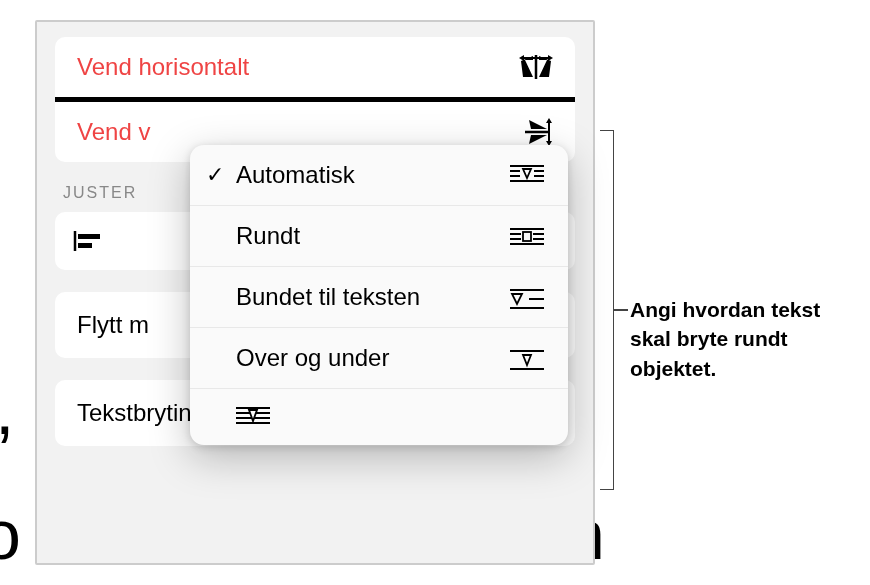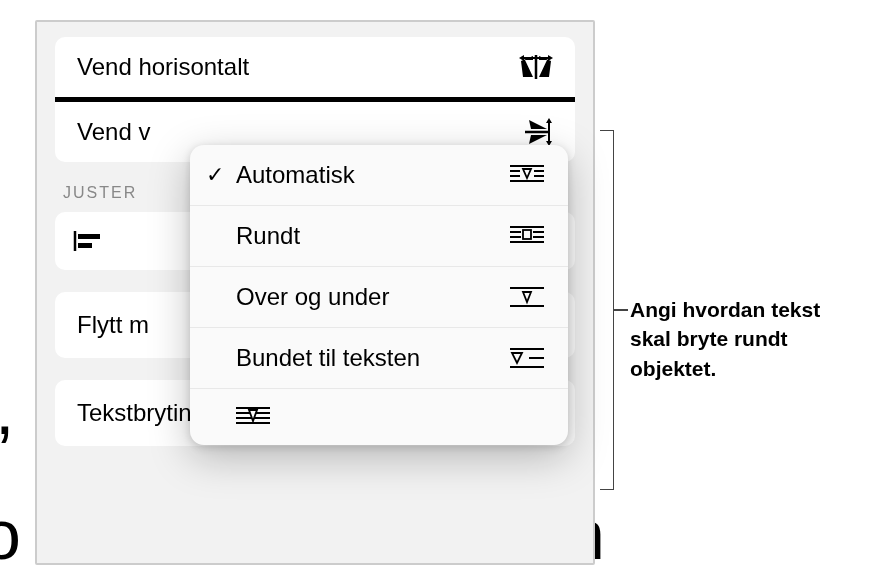--- a/index.html
+++ b/index.html
@@ -31,21 +31,21 @@
       border-radius: 10px;
       margin-bottom: 22px;
       overflow: hidden;
     }
     .flip-row {
       display: flex;
       align-items: center;
       justify-content: space-between;
       padding: 16px 22px;
       font-size: 24px;
-      color: #000000;
+      color: #ef4444;
       gap: 48px;
     }
     .flip-row + .flip-row {
       border-top: 5px solid #000000;
     }
     .flip-icon {
       width: 34px;
       height: 28px;
       flex-shrink: 0;
     }
@@ -126,20 +126,21 @@
     .popup-item {
       display: flex;
       align-items: center;
       padding: 16px 24px 16px 16px;
       font-size: 24px;
       color: #000;
       cursor: pointer;
     }
     .popup-item + .popup-item {
       border-top: 1px solid #e8e8e8;
+      align-items: flex-end;
     }
     .popup-check {
       width: 30px;
       font-size: 22px;
       color: #000;
       flex-shrink: 0;
     }
     .popup-label {
       flex: 1;
     }
@@ -299,38 +300,38 @@
         <line x1="23" y1="8" x2="34" y2="8" stroke="#000" stroke-width="2"></line>
         <line x1="0" y1="13" x2="11" y2="13" stroke="#000" stroke-width="2"></line>
         <line x1="23" y1="13" x2="34" y2="13" stroke="#000" stroke-width="2"></line>
         <line x1="0" y1="18" x2="34" y2="18" stroke="#000" stroke-width="2"></line>
         <rect x="13" y="6" width="8" height="9" fill="none" stroke="#000" stroke-width="1.8"></rect>
       </svg>
     </span>
   </div>
   <div class="popup-item">
     <span class="popup-check"></span>
-    <span class="popup-label">Over og under</span>
-    <span class="popup-icon">
-      <svg viewBox="0 0 34 24">
-        <line x1="0" y1="3" x2="34" y2="3" stroke="#000" stroke-width="2"></line>
-        <line x1="0" y1="21" x2="34" y2="21" stroke="#000" stroke-width="2"></line>
-        <path d="M 13 7 L 21 7 L 17 17 Z" fill="none" stroke="#000" stroke-width="1.8"></path>
-      </svg>
-    </span>
-  </div>
-  <div class="popup-item">
-    <span class="popup-check"></span>
     <span class="popup-label">Bundet til teksten</span>
     <span class="popup-icon">
       <svg viewBox="0 0 34 24">
         <line x1="0" y1="3" x2="34" y2="3" stroke="#000" stroke-width="2"></line>
         <line x1="0" y1="21" x2="34" y2="21" stroke="#000" stroke-width="2"></line>
         <line x1="19" y1="12" x2="34" y2="12" stroke="#000" stroke-width="2"></line>
         <path d="M 2 7 L 12 7 L 7 17 Z" fill="none" stroke="#000" stroke-width="1.8"></path>
+      </svg>
+    </span>
+  </div>
+  <div class="popup-item">
+    <span class="popup-check"></span>
+    <span class="popup-label">Over og under</span>
+    <span class="popup-icon">
+      <svg viewBox="0 0 34 24">
+        <line x1="0" y1="3" x2="34" y2="3" stroke="#000" stroke-width="2"></line>
+        <line x1="0" y1="21" x2="34" y2="21" stroke="#000" stroke-width="2"></line>
+        <path d="M 13 7 L 21 7 L 17 17 Z" fill="none" stroke="#000" stroke-width="1.8"></path>
       </svg>
     </span>
   </div>
   <div class="popup-item">
     <span class="popup-check"></span>
     <span class="popup-icon">
       <svg viewBox="0 0 34 24">
         <line x1="0" y1="3" x2="34" y2="3" stroke="#000" stroke-width="2"></line>
         <line x1="0" y1="8" x2="34" y2="8" stroke="#000" stroke-width="2"></line>
         <line x1="0" y1="13" x2="34" y2="13" stroke="#000" stroke-width="2"></line>

